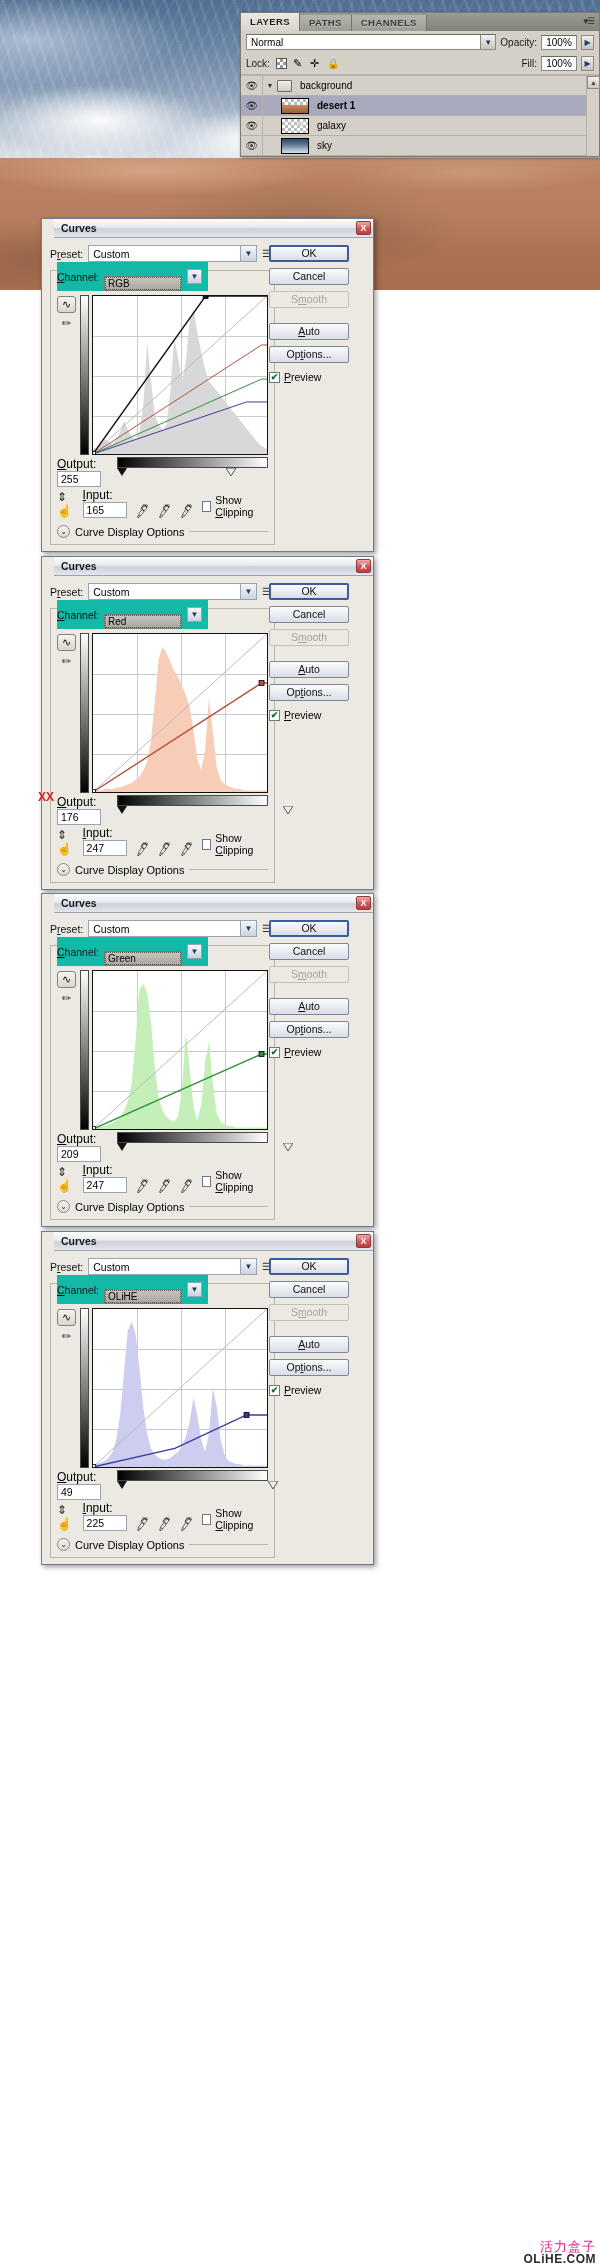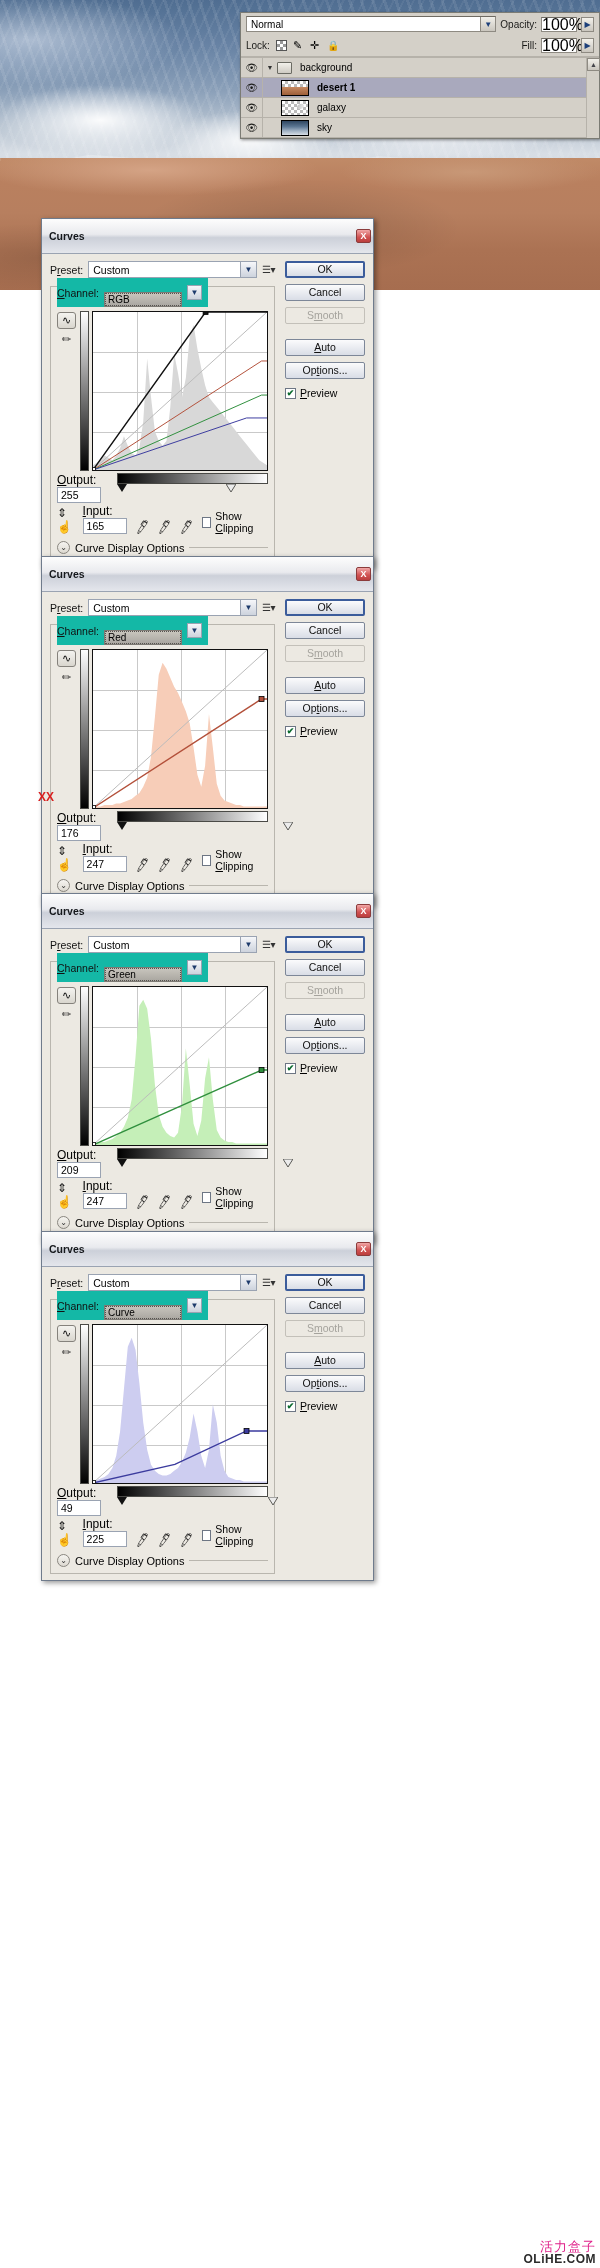--- a/index.html
+++ b/index.html
@@ -101,21 +101,21 @@
     width:15px; height:14px; margin:0;
     background:linear-gradient(180deg,#f2f0ea,#cac6be);
     border-left:1px solid #8e8a82;
     display:flex; align-items:center; justify-content:center;
     font-size:8px; color:#1c3f7a;
   }
   .lbl { font-size:10px; color:#1a1a18; white-space:nowrap; }
   .numbox {
     width:36px; height:15px; background:#fff;
     border:1px solid #8e8a82; border-top-color:#6e6a62;
-    text-align:center; font-size:16px; line-height:13px;
+    text-align:center; font-size:10px; line-height:13px;
   }
   .spin {
     width:13px; height:15px;
     background:linear-gradient(180deg,#f2f0ea,#cac6be);
     border:1px solid #8e8a82;
     display:flex;align-items:center;justify-content:center;
     font-size:8px;color:#1c3f7a;
   }
   .lock-icons { display:flex; gap:6px; align-items:center; margin-left:2px; }
   .lk { width:11px; height:11px; display:block; }
@@ -176,23 +176,23 @@
   }
 
   
   .dlg {
     position:absolute; width:333px;
     background:#ece9e2;
     border:1px solid #6f7b8c;
     box-shadow:2px 2px 5px rgba(0,0,0,.4);
   }
   .dlg-title {
-    height:35px; display:flex; align-items:center; justify-content:space-between;
+    height:19px; display:flex; align-items:center; justify-content:space-between;
     background:linear-gradient(180deg,#fdfdfd 0%,#e9eaee 45%,#ccd0d9 55%,#e4e6ec 100%);
-    border-bottom:1px solid #9aa3b2; padding:0 2px 0 7px;
+    border-bottom:1px solid #9aa3b2; padding:0 2px 0 7px;margin-left:12px;
   }
   .dlg-title .t { font-size:10.5px; font-weight:bold; color:#15181c; }
   .xbtn {
     width:15px; height:14px; border:1px solid #8b3b3b; border-radius:2px;
     background:linear-gradient(180deg,#f1a7a7,#d05151 60%,#bb3e3e);
     color:#fff; font-size:9px; font-weight:bold; line-height:12px; text-align:center;
   }
   .dlg-body { padding:7px 8px 6px 8px; position:relative; }
   .row { display:flex; align-items:center; gap:5px; }
   .preset-row { margin-bottom:6px; padding-right:90px; }
@@ -305,21 +305,21 @@
   }
   .cdo .circ {
     width:13px; height:13px; border-radius:50%;
     border:1px solid #8a8780; background:linear-gradient(180deg,#f5f4f0,#ddd9d1);
     display:flex;align-items:center;justify-content:center;font-size:8px;color:#333;
   }
   .cdo .ln { flex:1; height:1px; background:#b9b6ae; }
 
   
   .btncol {
-    position:absolute; right:8px; top:7px; width:80px;
+    position:absolute; right:24px; top:7px; width:80px;
     display:flex; flex-direction:column; gap:6px;
   }
   .btn {
     height:17px; font-size:10.5px; text-align:center; line-height:15px;
     background:linear-gradient(180deg,#fbfbfc,#d9dde6);
     border:1px solid #7d8798; border-radius:2px;
     color:#101010;
   }
   .btn.primary { border:2px solid #3b5c9b; line-height:13px; }
   .btn.disabled { color:#a5a39d; background:#ece9e2; border-color:#c3c0b9; }
@@ -338,20 +338,26 @@
 <body>
 
 <div class="photo">
   <div class="sky"></div>
   <div class="ridge"></div>
   <div class="dunes"></div>
 </div>
 <div class="photo-mask"></div>
 
 <div class="palette">
+  <div class="pal-tabs">
+    <div class="pal-tab active"><span>LAYERS</span></div>
+    <div class="pal-tab"><span>PATHS</span></div>
+    <div class="pal-tab"><span>CHANNELS</span></div>
+    <div class="pal-menu">▾☰</div>
+  </div>
 
   <div class="pal-row">
     <div class="sel">
       <span>Normal</span>
       <span class="arw">▼</span>
     </div>
     <span class="lbl">Opacity:</span>
     <div class="numbox">100%</div>
     <div class="spin">▶</div>
   </div>
@@ -742,21 +748,21 @@
         <div class="combo">
           <span>Custom</span>
           <span class="ca">▼</span>
         </div>
         <span class="presets-icon">☰▾</span>
       </div>
 
       <div class="group">
         <div class="chan-row">
           <span class="fld-lbl"><span class="u">C</span>hannel:</span>
-          <div class="chan-sel">Curve</div>
+          <div class="chan-sel">OLiHE</div>
           <div class="chan-arw">▼</div>
         </div>
 
         <div class="graph-area">
           <div class="tools">
             <div class="tool on">∿</div>
             <div class="tool">✏</div>
           </div>
           <div class="vgrad"></div>
           <div class="grid">

